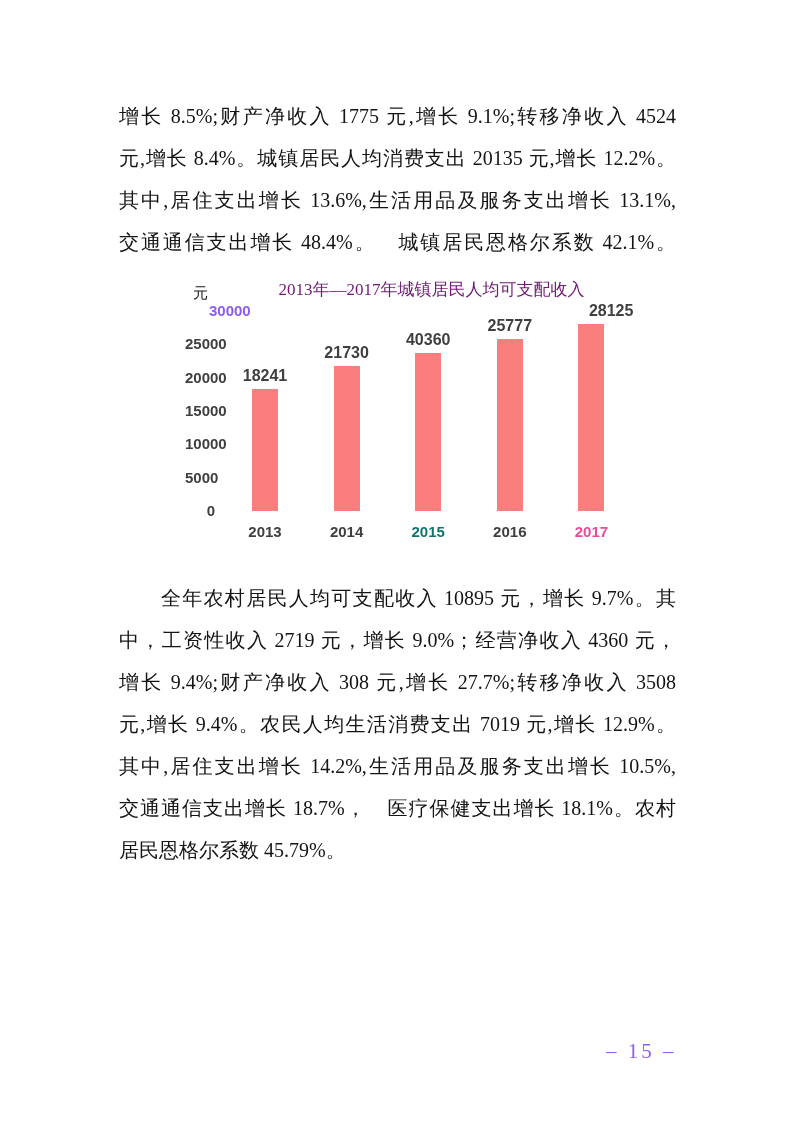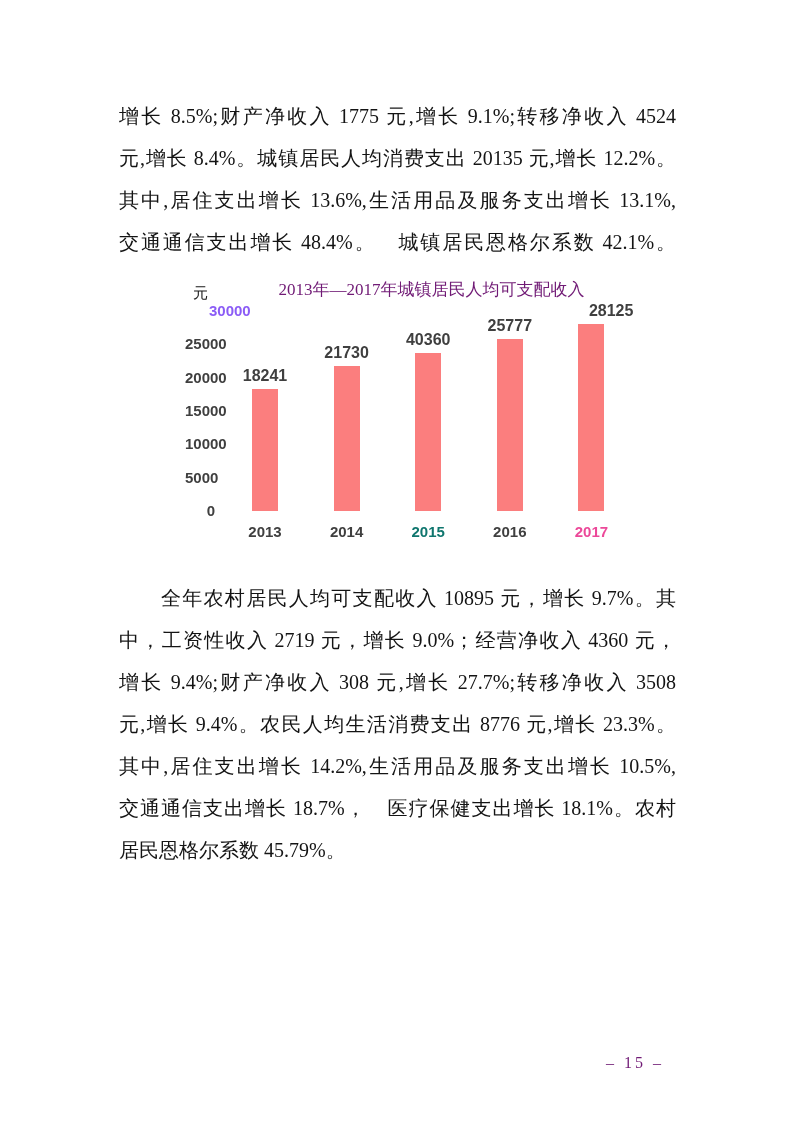--- a/index.html
+++ b/index.html
@@ -83,24 +83,23 @@
     text-align: center;
     font-size: 15px;
     font-weight: bold;
   }
 
   
   .page-number {
     position: absolute;
     left: 606px;
     top: 1039px;
-    font-size: 16px;
+    font-size: 21px;
     letter-spacing: 3px;
-    color: #701a75;
-    margin-top: 15px;
+    color: #8b5cf6;
   }
 </style>
 </head>
 <body>
 
 <div class="page">
 
   <div class="para" id="para1">
       <div class="line justify">增长 8.5%;财产净收入 1775 元,增长 9.1%;转移净收入 4524</div>
       <div class="line justify">元,增长 8.4%。城镇居民人均消费支出 20135 元,增长 12.2%。</div>
@@ -134,20 +133,20 @@
         <div class="bar" style="left: 393.4px; top: 47.5px; height: 187.5px; background: rgb(251, 126, 126);"></div>
         <div class="bar-label" style="left: 364.4px; top: 24.5px; color: rgb(63, 63, 63); text-align: right;">28125</div>
         <div class="x-label" style="left: 364.4px; color: #ec4899;">2017</div>
       </div>
   </div>
 
   <div class="para" id="para2">
       <div class="line justify indent">全年农村居民人均可支配收入 10895 元，增长 9.7%。其</div>
       <div class="line justify">中，工资性收入 2719 元，增长 9.0%；经营净收入 4360 元，</div>
       <div class="line justify">增长 9.4%;财产净收入 308 元,增长 27.7%;转移净收入 3508</div>
-      <div class="line justify">元,增长 9.4%。农民人均生活消费支出 8776 元,增长 23.3%。</div>
+      <div class="line justify">元,增长 9.4%。农民人均生活消费支出 7019 元,增长 12.9%。</div>
       <div class="line justify">其中,居住支出增长 14.2%,生活用品及服务支出增长 10.5%,</div>
       <div class="line justify">交通通信支出增长 18.7%，　医疗保健支出增长 18.1%。农村</div>
       <div class="line left">居民恩格尔系数 45.79%。</div>
     </div>
 
   <div class="page-number">– 15 –</div>
 </div>
 
 </body></html>

